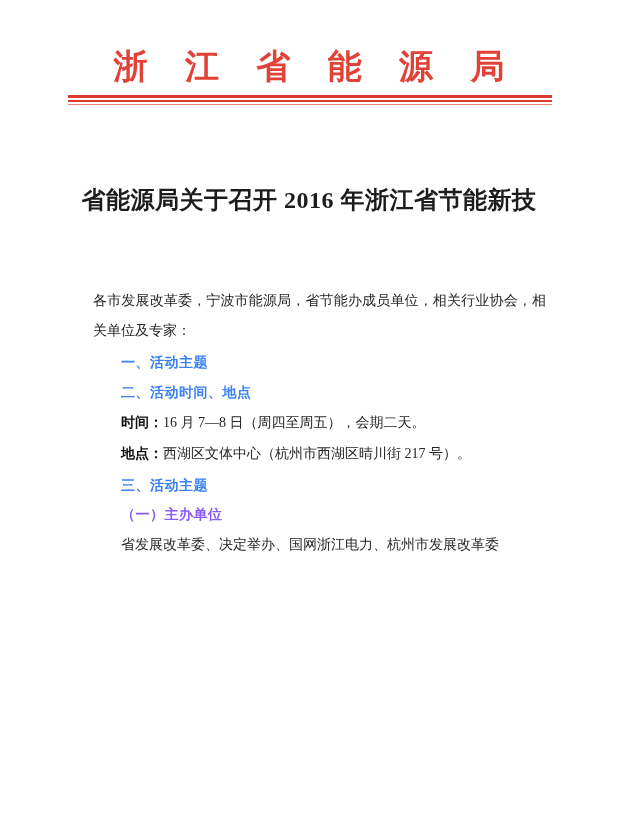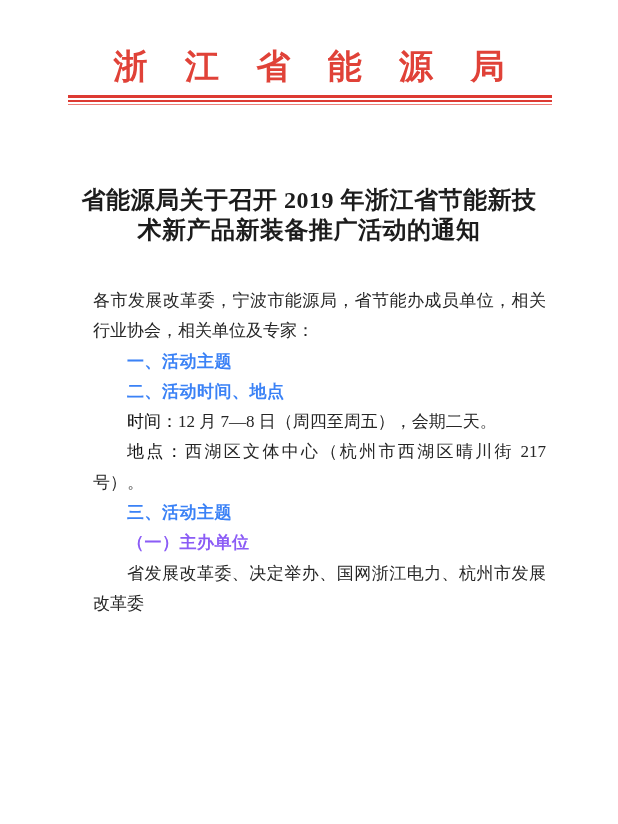--- a/index.html
+++ b/index.html
@@ -58,41 +58,41 @@
     color: #1c1c1c;
     letter-spacing: 0.5px;
   }
 
   
   .body-col {
     position: absolute;
     top: 286px;
     left: 93px;
     width: 453px;
-    font-size: 17px;
+    font-size: 14px;
     line-height: 30.3px;
     color: #262626;
     text-align: justify;
   }
   .body-col p { margin: 0; }
   .indent { text-indent: 2em; }
   .heading {
     font-family: "Liberation Sans", sans-serif;
     font-weight: bold;
     color: #3b82f6;
     letter-spacing: 0.5px;
   }
   .subheading {
     font-weight: bold;
     color: #8b5cf6;
     letter-spacing: 0.5px;
   }
   .inline-label {
     font-family: "Liberation Sans", sans-serif;
-    font-weight: normal;
+    font-weight: bold;
     color: #111111;
   }
 
   
   .foot-rule {
     position: absolute;
     top: 774px;
     left: 68px;
     right: 66px;
   }
@@ -120,36 +120,35 @@
 
   <div class="head-rule">
     <div class="hr-a"></div>
     <div class="hr-gap"></div>
     <div class="hr-b"></div>
     <div class="hr-gap2"></div>
     <div class="hr-c"></div>
   </div>
 
   <div class="doc-title">
-    <div>省能源局关于召开 2019 年浙江省节能新技</div>
-    <div>术新产品新装备推广活动的通知</div>
+    <div>省能源局关于召开 2016 年浙江省节能新技</div>
   </div>
 
   <div class="body-col">
 
     <p>各市发展改革委，宁波市能源局，省节能办成员单位，相关行业协会，相关单位及专家：</p>
 
 
     <p class="heading indent">一、活动主题</p>
 
 
     <p class="heading indent">二、活动时间、地点</p>
 
     <p class="indent">
-      <span class="inline-label">时间：</span><span>12 月 7—8 日（周四至周五），会期二天。</span>
+      <span class="inline-label">时间：</span><span>16 月 7—8 日（周四至周五），会期二天。</span>
     </p>
 
     <p class="indent">
       <span class="inline-label">地点：</span><span>西湖区文体中心（杭州市西湖区晴川街 217 号）。</span>
     </p>
 
     <p class="heading indent">三、活动主题</p>
 
     <p class="subheading indent">（一）主办单位</p>
 

